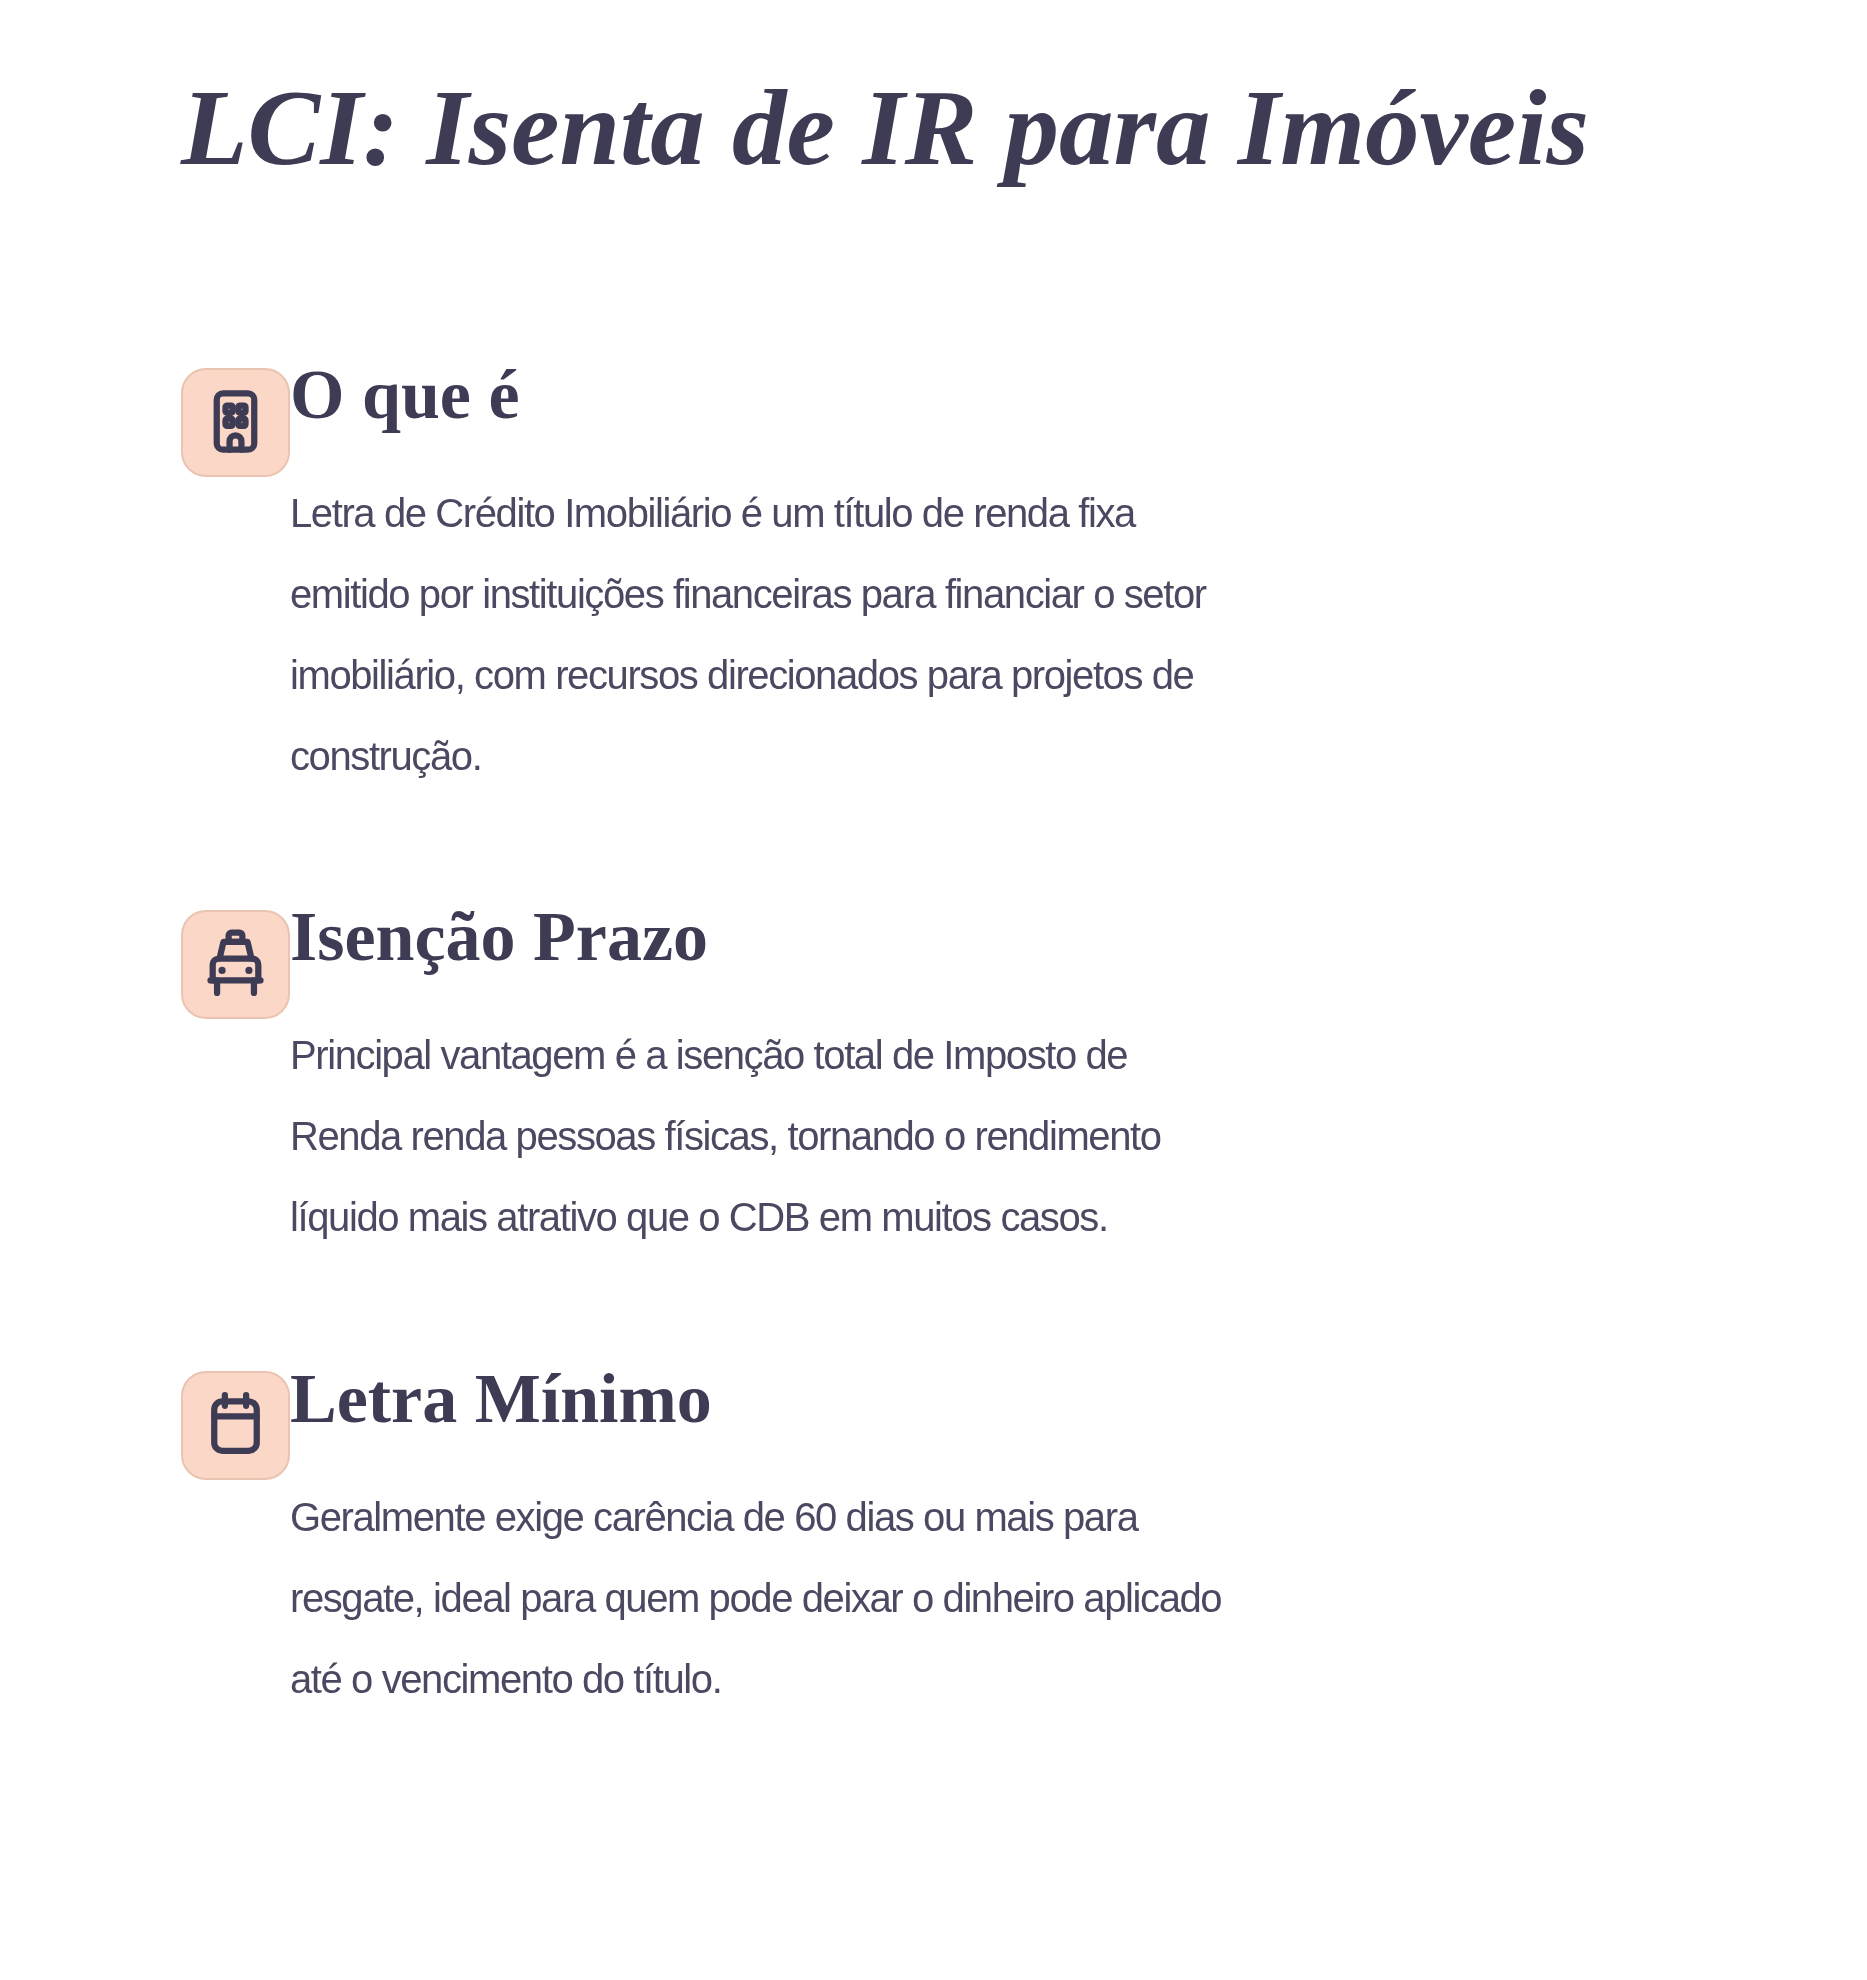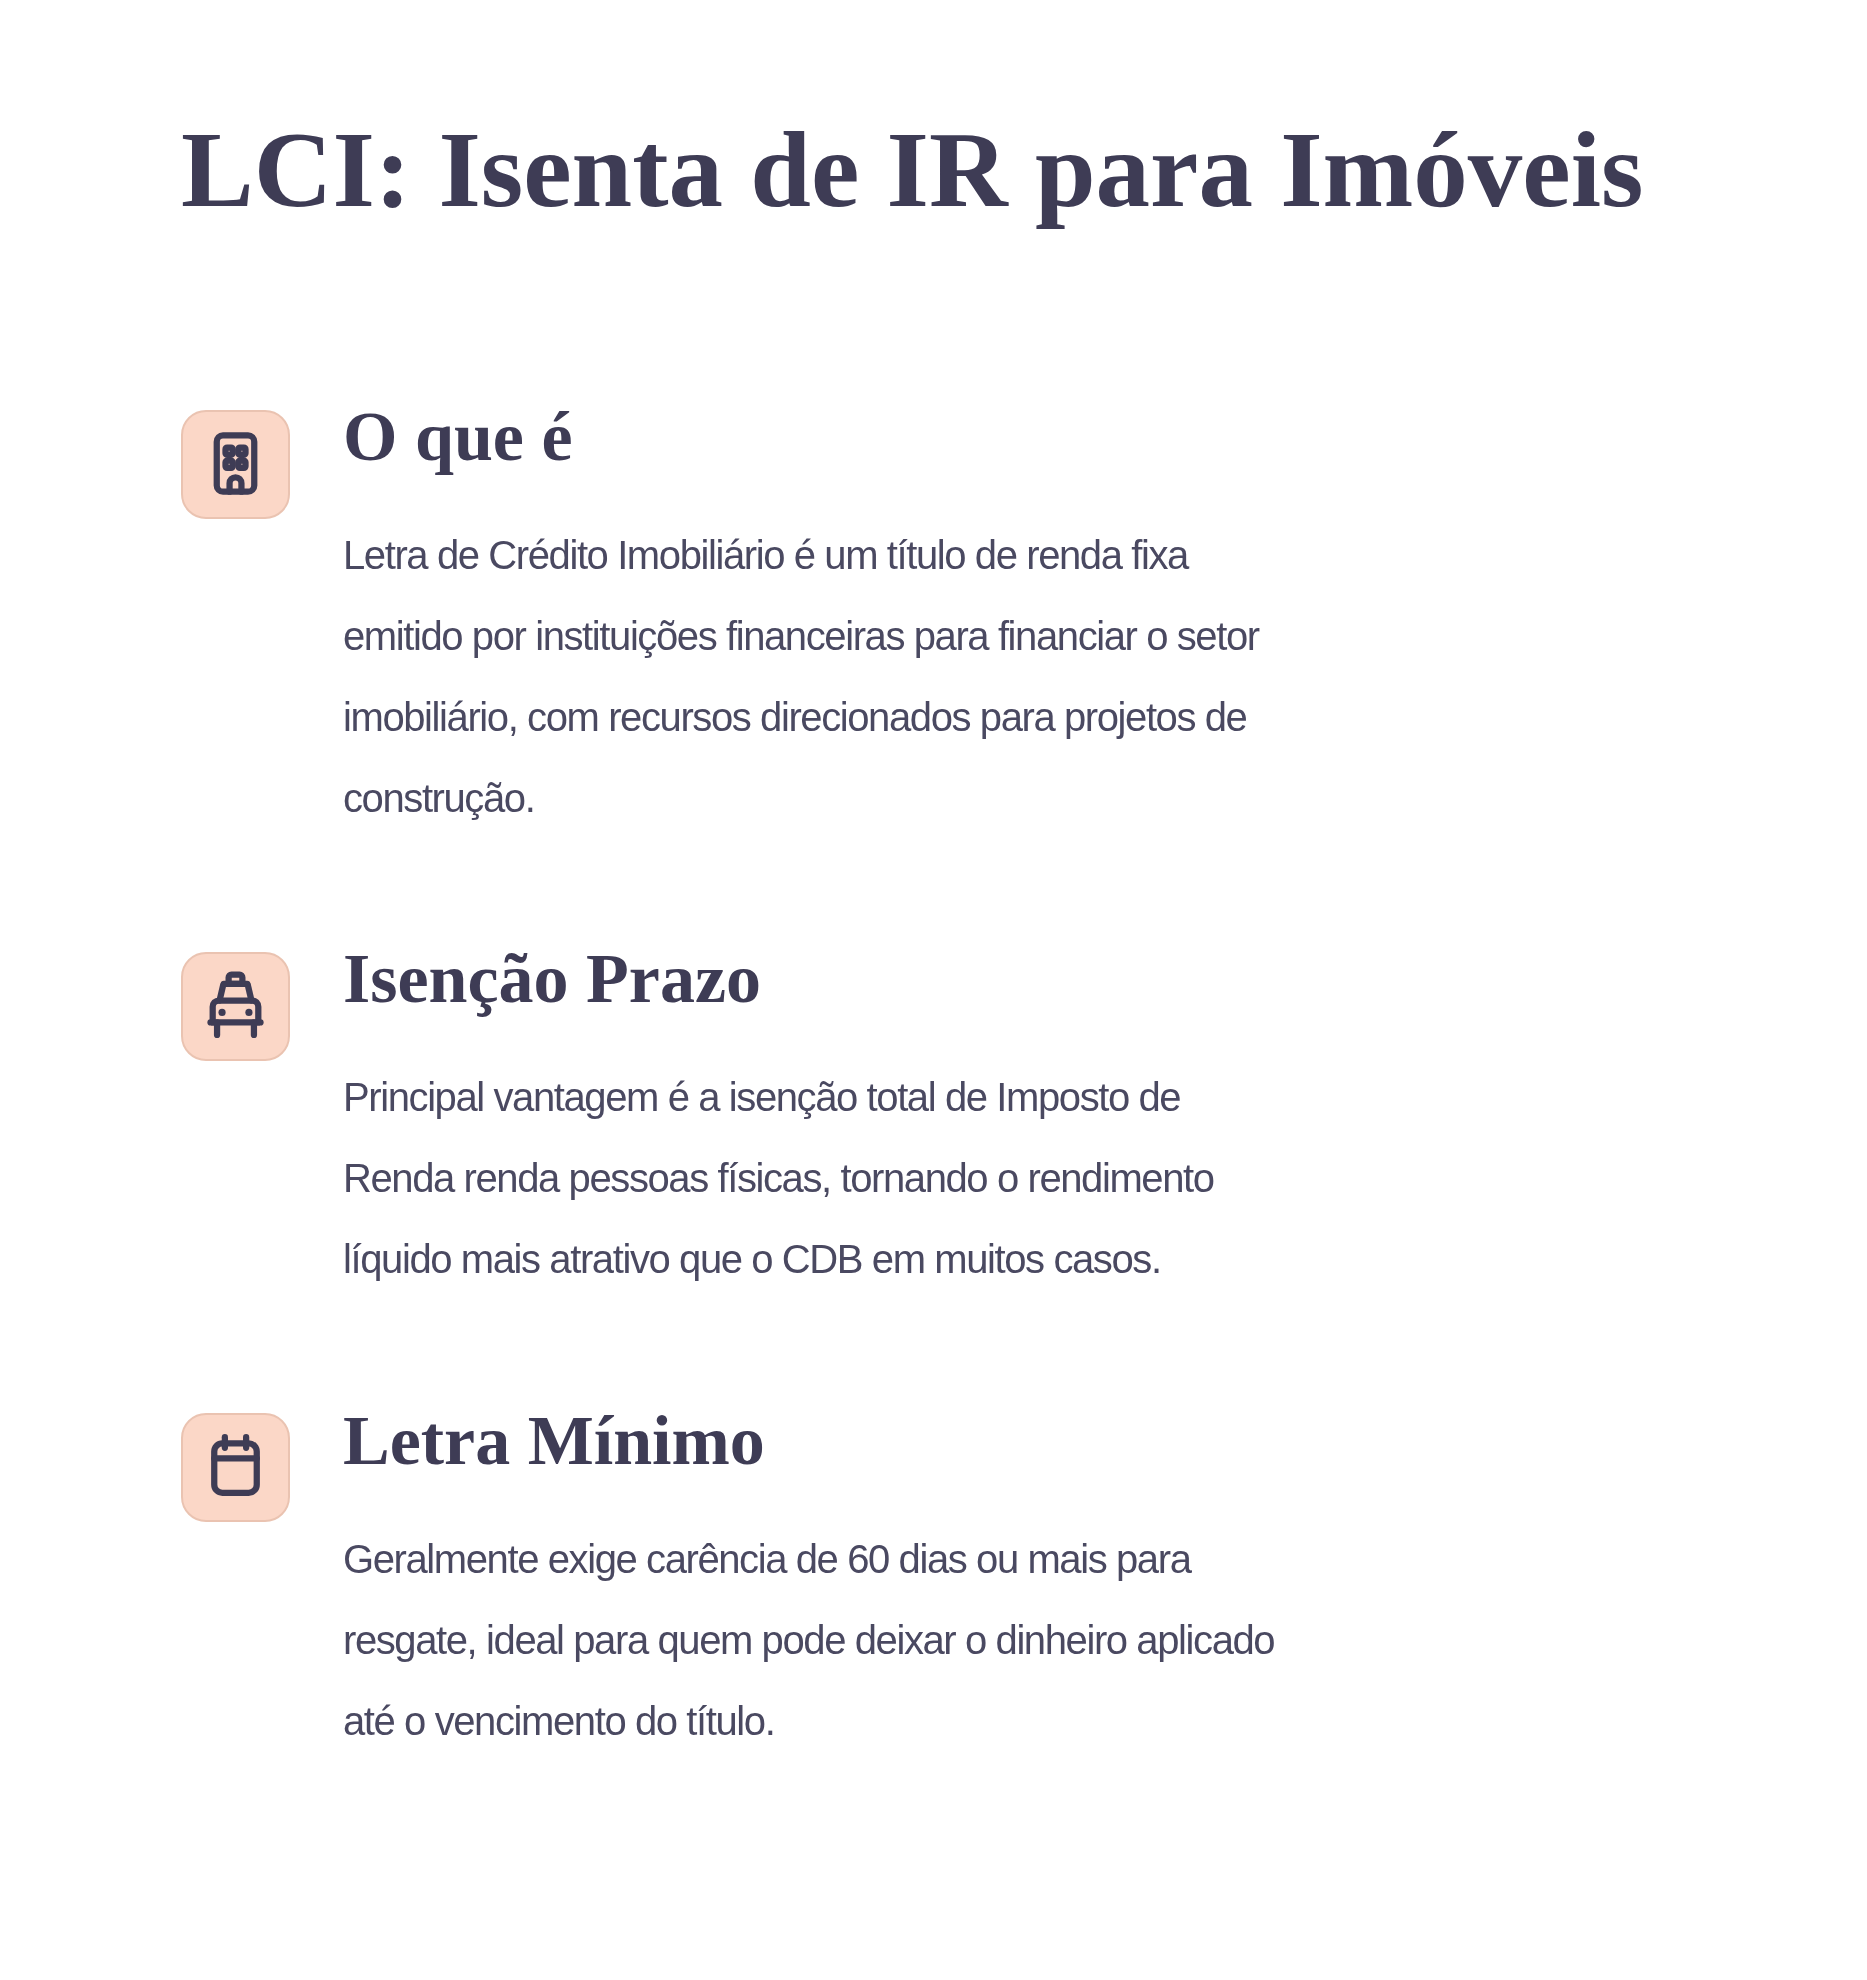--- a/index.html
+++ b/index.html
@@ -18,33 +18,33 @@
     overflow:hidden;
     font-family:"Liberation Sans","DejaVu Sans",sans-serif;
   }
   .page{
     width:1868px;
     height:1980px;
     padding-left:181px;
     padding-right:93px;
   }
   .page-title{
-    margin-top:115px;
+    margin-top:73px;
     margin-bottom:186px;
     font-family:"Liberation Serif","DejaVu Serif",serif;
     font-weight:700;
     font-size:109px;
     line-height:1;
     color:var(--heading);
     white-space:nowrap;
+    font-style:italic;
   }
   .section{
     display:flex;
     align-items:flex-start;
-    gap:53px;
     margin-bottom:113px;
   }
   .icon-tile{
     flex:0 0 auto;
     width:109px;
     height:109px;
     background:var(--icon-bg);
     border:2.3px solid var(--icon-border);
     border-radius:25px;
     display:flex;

